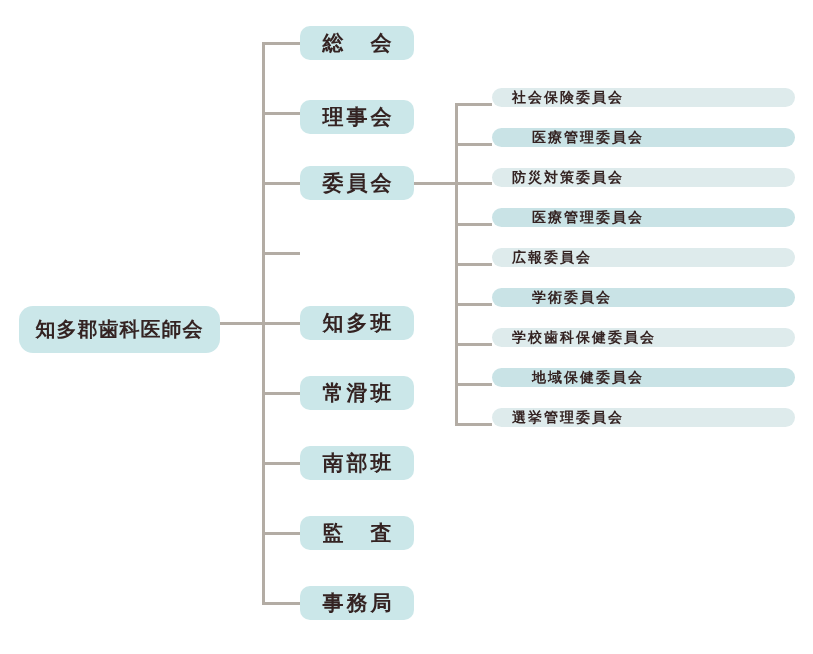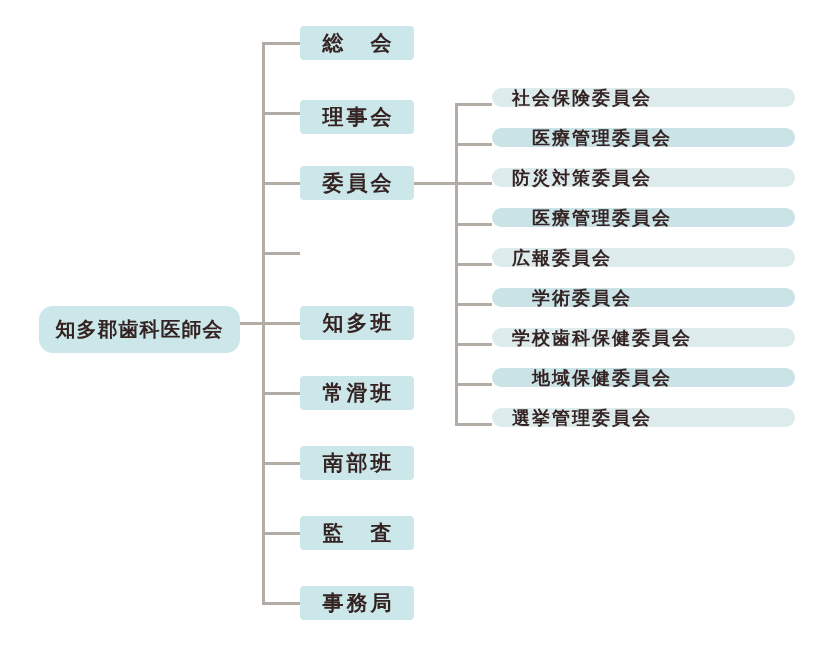--- a/index.html
+++ b/index.html
@@ -27,38 +27,37 @@
   }
   .root-node {
     left: 19px;
     top: 306px;
     width: 201px;
     height: 47px;
     border-radius: 14px;
     font-size: 20px;
     letter-spacing: 1px;
     justify-content: center;
-    margin-left: 20px;
   }
   .l1-node {
     left: 300px;
     width: 114px;
     height: 34px;
-    border-radius: 4px;
+    border-radius: 10px;
     font-size: 21px;
     letter-spacing: 3px;
     justify-content: center;
     text-indent: 3px; 
   }
   .committee-node {
     left: 492px;
     width: 303px;
     height: 19px;
     border-radius: 12px;
-    font-size: 18px;
+    font-size: 14px;
     letter-spacing: 2px;
     padding-left: 20px;
     justify-content: flex-start;
   }
   .committee-node.alt {
     background: var(--committee-alt-fill, #c9e3e6);
     padding-left: 40px;
   }
   .committee-node.light {
     background: var(--committee-fill, #deebec);

